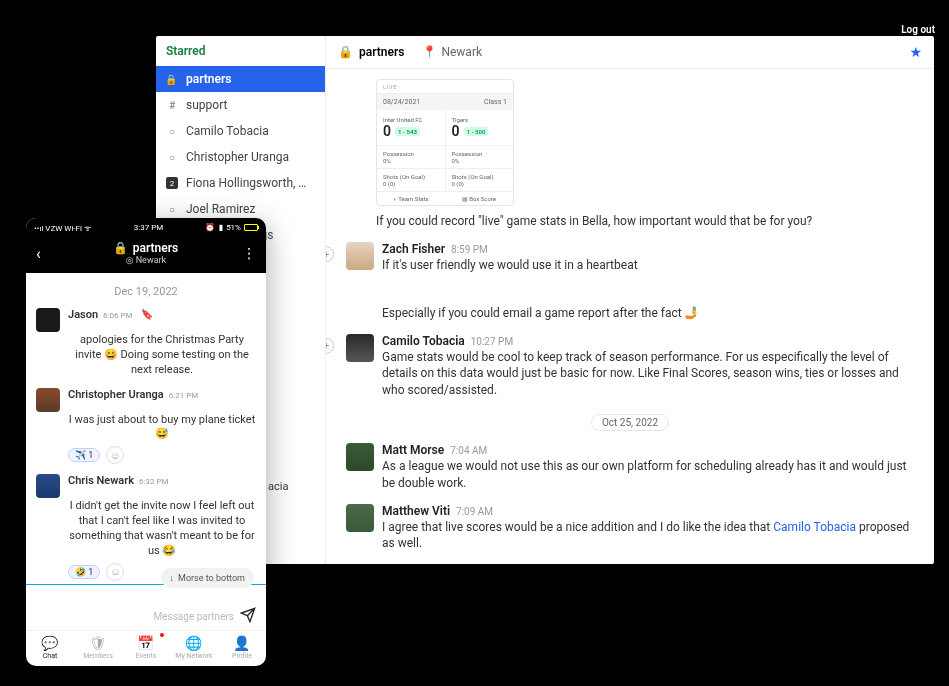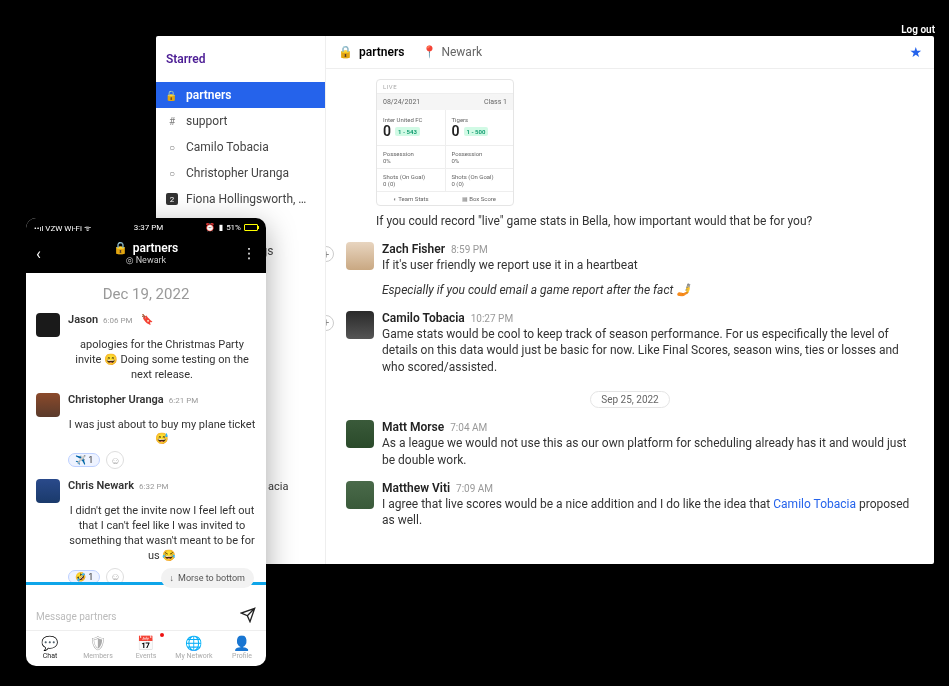--- a/index.html
+++ b/index.html
@@ -3,21 +3,21 @@
 <meta charset="utf-8">
 <style>
   * { box-sizing: border-box; margin: 0; padding: 0; }
   body { font-family: -apple-system, BlinkMacSystemFont, "Segoe UI", Roboto, sans-serif; background: #000; width: 949px; height: 686px; position: relative; overflow: hidden; }
   
   .logout { position: absolute; top: 24px; right: 14px; color: #fff; font-size: 10px; font-weight: 600; }
   
   .desktop { position: absolute; left: 156px; top: 36px; width: 778px; height: 528px; background: #fff; display: flex; border-radius: 2px; }
   
   .sidebar { width: 170px; border-right: 1px solid #eee; display: flex; flex-direction: column; }
-  .sidebar-header { padding: 16px 10px; font-size: 12px; font-weight: 600; color: #4c1d95; }
+  .sidebar-header { padding: 8px 10px; font-size: 12px; font-weight: 600; color: #15803d; }
   .sidebar-item { display: flex; align-items: center; gap: 8px; padding: 6px 10px; font-size: 12px; color: #444; cursor: pointer; white-space: nowrap; overflow: hidden; text-overflow: ellipsis; }
   .sidebar-item.active { background: #2563eb; color: #fff; font-weight: 600; }
   .sidebar-icon { width: 12px; height: 12px; display: inline-flex; align-items: center; justify-content: center; font-size: 10px; opacity: 0.7; flex-shrink: 0; }
   .sidebar-item.active .sidebar-icon { opacity: 1; }
   .sidebar-badge { width: 12px; height: 12px; background: #333; color: #fff; border-radius: 2px; font-size: 8px; display: flex; align-items: center; justify-content: center; flex-shrink: 0; }
   
   .main { flex: 1; display: flex; flex-direction: column; }
   .main-header { display: flex; align-items: center; gap: 18px; padding: 8px 12px; border-bottom: 1px solid #eee; font-size: 12px; }
   .main-header-left { display: flex; align-items: center; gap: 6px; }
   .main-header-mid { display: flex; align-items: center; gap: 4px; color: #666; }
@@ -69,39 +69,39 @@
   .battery::after { content:''; position:absolute; right:-2px; top:1px; width:1px; height:3px; background:#ff0; }
   .battery-fill { background:#ff0; width:50%; height:100%; }
   .mobile-header { background: #000; color: #fff; padding: 4px 10px 8px; display: flex; align-items: center; justify-content: space-between; }
   .mobile-title { text-align: center; flex:1; }
   .mobile-title-main { font-size: 12px; font-weight: 600; display:flex; align-items:center; justify-content:center; gap:4px; }
   .mobile-title-sub { font-size: 9px; color: #ccc; display:flex; align-items:center; justify-content:center; gap:2px; }
   .mobile-back { font-size: 16px; width:16px; }
   .mobile-menu { font-size: 14px; width:16px; text-align:right; }
   
   .mobile-body { flex:1; overflow:auto; padding: 8px 10px; font-size: 11px; color: #333; }
-  .m-date { text-align:center; font-size: 15px; color:#999; margin: 4px 0 10px; }
+  .m-date { text-align:center; font-size: 11px; color:#999; margin: 4px 0 10px; }
   .m-msg { display:flex; gap:8px; margin-bottom: 10px; text-align: center; }
   .m-avatar { width:24px; height:24px; border-radius:4px; background:#333; flex-shrink:0; }
   .m-av-j { background:#1a1a1a; }
   .m-av-c { background: linear-gradient(#8b4a2b,#5a3a2b); }
   .m-av-cm { background: linear-gradient(#2a4a8b,#1a3a6b); }
   .m-body { flex:1; }
   .m-head { display:flex; align-items:baseline; gap:5px; }
   .m-author { font-weight:600; font-size:11px; }
   .m-time { font-size:8px; color:#999; }
   .m-text { font-size:11px; line-height:1.35; margin-top:12px; }
   .m-reactions { display:flex; gap:6px; margin-top:4px; align-items:center; }
   .m-reaction { border:1px solid #bdd0ff; background:#eef3ff; border-radius:10px; padding:1px 6px; font-size:9px; display:flex; align-items:center; gap:2px; }
   .m-add-react { width:18px; height:18px; border:1px solid #ddd; border-radius:50%; display:flex; align-items:center; justify-content:center; font-size:10px; color:#aaa; }
   .m-bookmark { font-size:10px; color:#ccc; }
   
   .m-scroll-btn { position:absolute; right:12px; bottom:78px; background:#f2f2f2; border-radius:14px; padding:5px 9px; font-size:9px; color:#555; display:flex; align-items:center; gap:4px; }
   
-  .m-composer { padding: 22px 10px 4px; display:flex; align-items:center; gap:6px; border-top:3px solid #0ea5e9; }
+  .m-composer { padding: 22px 10px 4px; display:flex; align-items:center; gap:6px; border-top:1px solid #0ea5e9;text-align:right; }
   .m-composer-input { flex:1; font-size:10px; color:#bbb; }
   .m-send { font-size:14px; color:#333; }
   
   .m-tabbar { display:flex; border-top:1px solid #eee; padding:4px 0 6px; }
   .m-tab { flex:1; text-align:center; font-size:7px; color:#aaa; }
   .m-tab.active { color:#222; }
   .m-tab-icon { font-size:14px; display:block; margin-bottom:1px; }
   .m-tab-dot { width:4px; height:4px; background:#e11; border-radius:50%; position:absolute; margin-left:14px; margin-top:-2px; }
   
   .stray-text { position:absolute; left:268px; top:480px; font-size:11px; color:#333; }
@@ -213,39 +213,39 @@
       <div class="prompt-line">If you could record "live" game stats in Bella, how important would that be for you?</div>
 
       <div class="msg">
         <div class="plus-circle">+</div>
         <div class="avatar av-zf"></div>
         <div class="msg-body">
           <div class="msg-head">
               <span class="msg-author">Zach Fisher</span>
               <span class="msg-time">8:59 PM</span>
             </div>
-          <div class="msg-text">If it's user friendly we report use it in a heartbeat</div>
-          <div class="msg-text" style="margin-top:8px;font-style:italic;">Especially if you could email a game report after the fact 🤳</div>
+          <div class="msg-text">If it's user friendly we would use it in a heartbeat</div>
+          <div class="msg-text" style="margin-top:31px;">Especially if you could email a game report after the fact 🤳</div>
         </div>
       </div>
 
       <div class="msg">
         <div class="plus-circle">+</div>
         <div class="avatar av-ct"></div>
         <div class="msg-body">
           <div class="msg-head">
               <span class="msg-author">Camilo Tobacia</span>
               <span class="msg-time">10:27 PM</span>
             </div>
           <div class="msg-text">Game stats would be cool to keep track of season performance. For us especifically the level of details on this data would just be basic for now. Like Final Scores, season wins, ties or losses and who scored/assisted.</div>
         </div>
       </div>
 
       <div class="date-divider">
-        <span class="date-pill">Sep 25, 2022</span>
+        <span class="date-pill">Oct 25, 2022</span>
       </div>
 
       <div class="msg">
         <div class="avatar av-mm"></div>
         <div class="msg-body">
           <div class="msg-head">
               <span class="msg-author">Matt Morse</span>
               <span class="msg-time">7:04 AM</span>
             </div>
           <div class="msg-text">As a league we would not use this as our own platform for scheduling already has it and would just be double work.</div>

